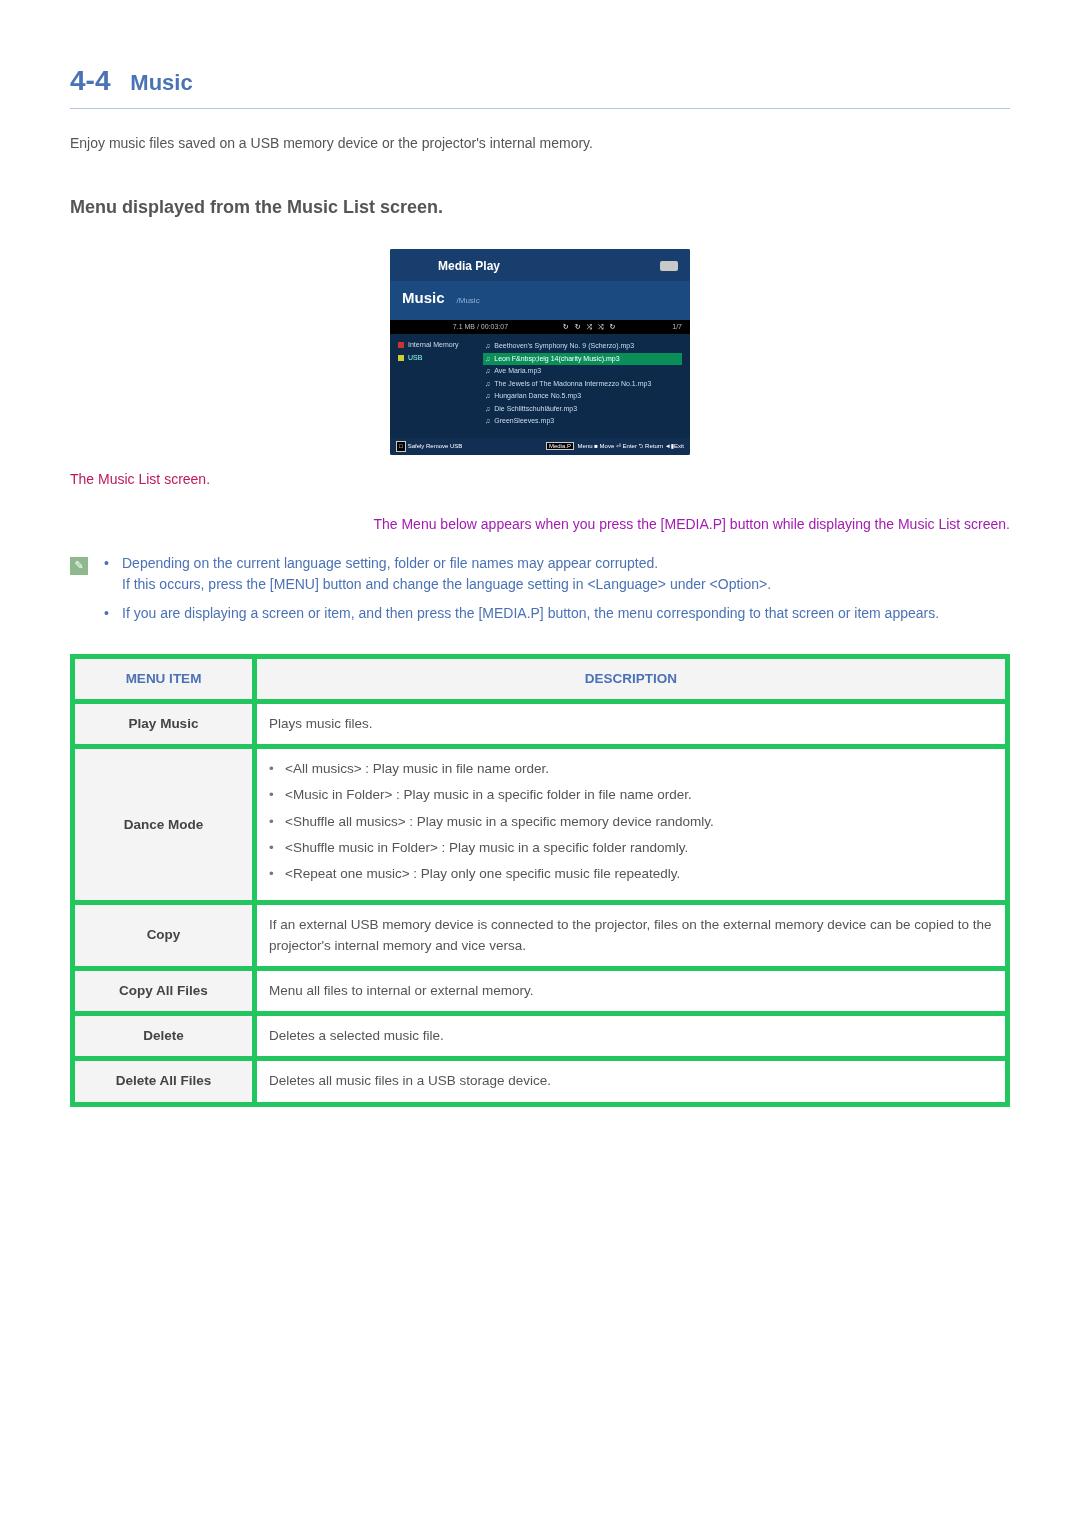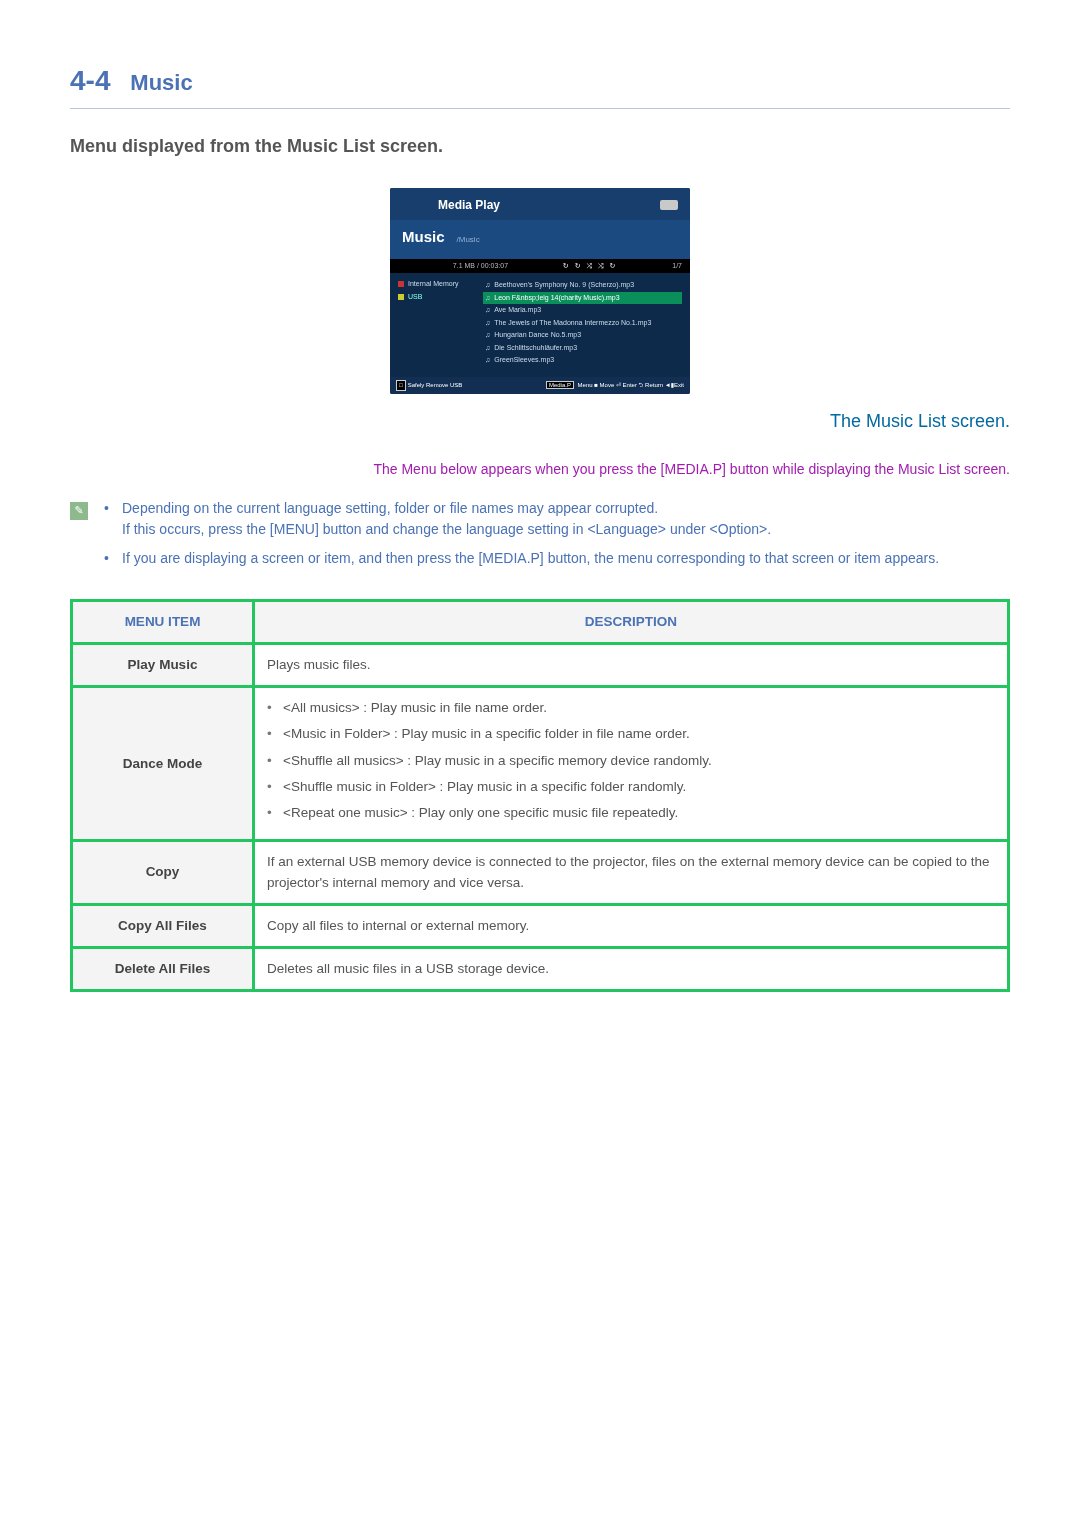--- a/index.html
+++ b/index.html
@@ -36,36 +36,36 @@
   .sq { width:6px; height:6px; margin-right:4px; }
   .sq-red { background:#c33; }
   .sq-yel { background:#cc3; }
   .mp-right { flex:1; font-size: 7px; color:#cde; }
   .mp-row { display:flex; align-items:center; padding:1px 2px; }
   .mp-row.sel { background:#0a8f5a; color:#fff; }
   .note { color:#cde; margin-right:4px; }
   .mp-foot { background:#122f53; display:flex; justify-content:space-between; padding:3px 6px; font-size:6px; color:#fff; align-items:center; }
   .mp-foot-left { display:flex; align-items:center; }
   .cap-btn { background:#000; color:#fff; padding:0 2px; margin-right:2px; border:1px solid #ccc; font-size:6px; }
-  .caption { text-align:right; color:#0369a1; font-size: 18px; margin: 14px 0 24px 0; }
+  .caption { text-align:left; color:#be185d; font-size: 14px; margin: 14px 0 24px 0; }
   .bodytext { color:#a21caf; margin-bottom: 18px; text-align: right; }
   .note-block {
     display:flex; align-items:flex-start; margin: 10px 0 22px 0;
   }
   .note-icon {
     width: 18px; height: 18px; background:#8db98d; color:#fff; font-size:11px; display:flex; align-items:center; justify-content:center; margin-top:4px; margin-right:16px; flex-shrink:0;
   }
   .note-list { color:#4a72b5; list-style:none; }
   .note-list > li { position:relative; padding-left:18px; margin-bottom:8px; }
   .note-list > li::before { content:"•"; position:absolute; left:0; color:#4a72b5; }
   table.menu {
     width: 100%; border-collapse: collapse; margin-top: 12px;
   }
   table.menu th, table.menu td {
-    border: 3px solid #22c55e; padding: 10px 12px; font-size: 13.5px; vertical-align: top;
+    border: 5px solid #22c55e; padding: 10px 12px; font-size: 13.5px; vertical-align: top;
   }
   table.menu th {
     background: #f4f4f4; color:#4a72b5; font-weight: bold; text-align: center;
   }
   table.menu td.label {
     background:#f4f4f4; color:#444; font-weight:bold; text-align:center; width: 182px; vertical-align: middle;
   }
   table.menu td.desc { color:#555; }
   ul.opts { list-style:none; }
   ul.opts li { position:relative; padding-left:16px; margin-bottom:6px; }
@@ -75,20 +75,21 @@
 </head>
 <body>
 <div class="page-wrap">
 
 <div>
   <span class="section-num">4-4</span>
   <span class="section-title">Music</span>
   <hr class="hr-blue">
 </div>
 
+<p class="intro">Enjoy music files saved on a USB memory device or the projector's internal memory.</p>
 
 <h2 class="sub">Menu displayed from the Music List screen.</h2>
 
 <div class="screenshot-wrap">
   <div class="mp">
     <div class="mp-top">
       <span class="mp-title">Media Play</span>
       <span class="mp-usb"></span>
     </div>
     <div class="mp-sub">
@@ -190,21 +191,25 @@
               <li>&lt;Repeat one music&gt; : Play only one specific music file repeatedly.</li>
             </ul>
           </td>
         </tr>
         <tr>
           <td class="label">Copy</td>
           <td class="desc">If an external USB memory device is connected to the projector, files on the external memory device can be copied to the projector's internal memory and vice versa.</td>
         </tr>
         <tr>
           <td class="label">Copy All Files</td>
-          <td class="desc">Copy all files to internal or external memory.</td>
+          <td class="desc">Menu all files to internal or external memory.</td>
+        </tr>
+        <tr>
+          <td class="label">Delete</td>
+          <td class="desc">Deletes a selected music file.</td>
         </tr>
         <tr>
           <td class="label">Delete All Files</td>
           <td class="desc">Deletes all music files in a USB storage device.</td>
         </tr>
       </tbody>
 </table>
 
 </div>
 

